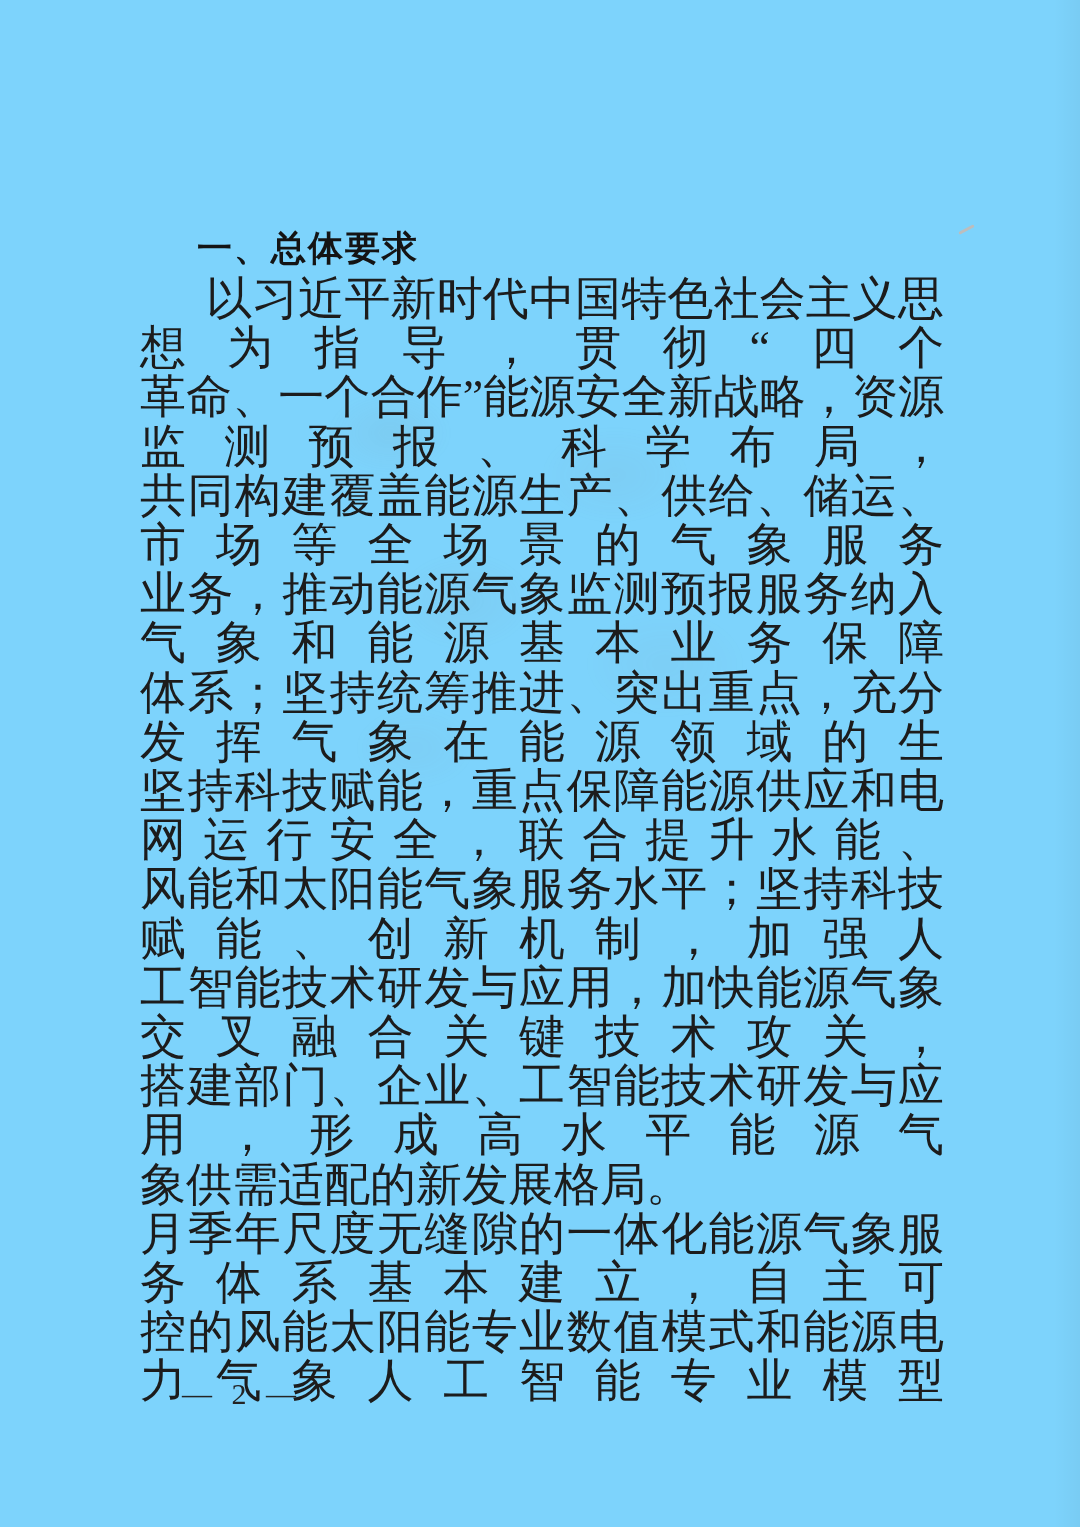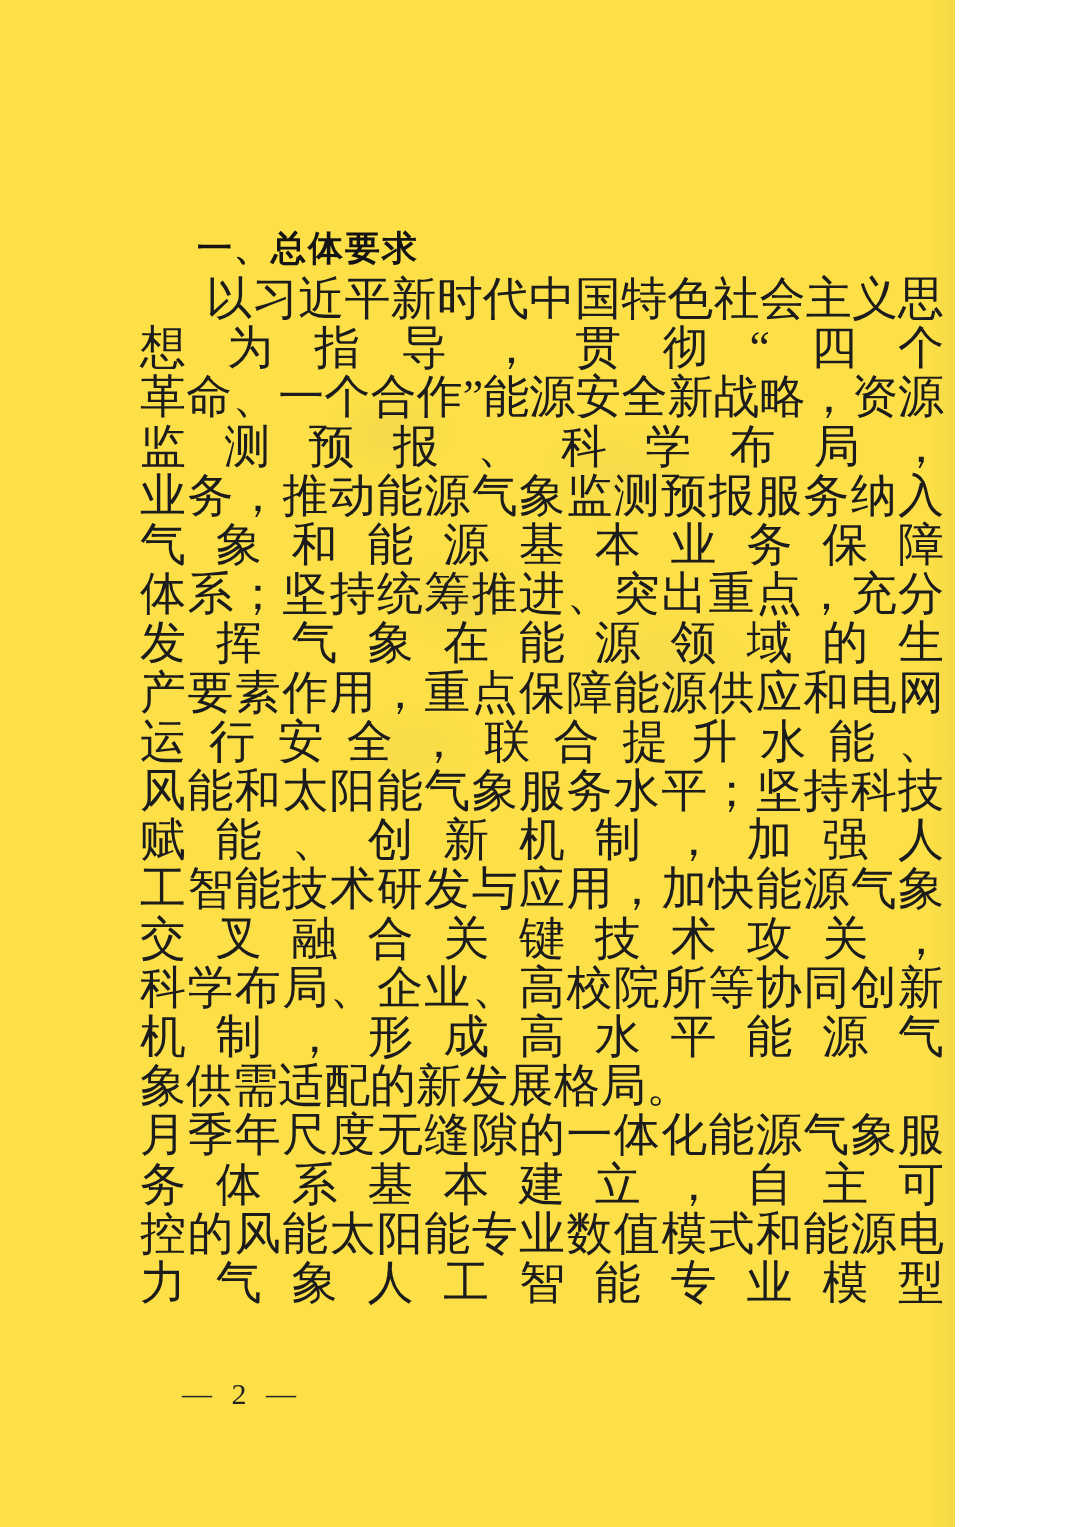--- a/index.html
+++ b/index.html
@@ -2,23 +2,23 @@
 <html lang="zh"><head>
 <meta charset="utf-8">
 <style>
   html, body {
     margin: 0;
     padding: 0;
     background: #ffffff;
   }
   .page {
     position: relative;
-    width: 955px;
+    width: 1080px;
     height: 1527px;
-    background: #fde047;
+    background: #7dd3fc;
     overflow: hidden;
     font-family: "Liberation Serif", "DejaVu Serif", serif;
   }
   
   .page::after {
     content: "";
     position: absolute;
     top: 0; right: 0;
     width: 26px; height: 100%;
     background: linear-gradient(to right, rgba(0,0,0,0), rgba(0,0,0,0.035));
@@ -100,26 +100,27 @@
   <div class="bleed"></div>
   <div class="corner-mark"></div>
 
   <main class="content">
 
     <h2 class="heading">一、总体要求</h2>
 
     <div class="paragraph">
       <div class="line fill first">以习近平新时代中国特色社会主义思想为指导，贯彻“四个</div>
       <div class="line fill">革命、一个合作”能源安全新战略，资源监测预报、科学布局，</div>
+      <div class="line fill">共同构建覆盖能源生产、供给、储运、市场等全场景的气象服务</div>
       <div class="line fill">业务，推动能源气象监测预报服务纳入气象和能源基本业务保障</div>
       <div class="line fill">体系；坚持统筹推进、突出重点，充分发挥气象在能源领域的生</div>
-      <div class="line fill">产要素作用，重点保障能源供应和电网运行安全，联合提升水能、</div>
+      <div class="line fill">坚持科技赋能，重点保障能源供应和电网运行安全，联合提升水能、</div>
       <div class="line fill">风能和太阳能气象服务水平；坚持科技赋能、创新机制，加强人</div>
       <div class="line fill">工智能技术研发与应用，加快能源气象交叉融合关键技术攻关，</div>
-      <div class="line fill">科学布局、企业、高校院所等协同创新机制，形成高水平能源气</div>
+      <div class="line fill">搭建部门、企业、工智能技术研发与应用，形成高水平能源气</div>
       <div class="line">象供需适配的新发展格局。</div>
     </div>
 
     <div class="paragraph">
       <div class="line fill">月季年尺度无缝隙的一体化能源气象服务体系基本建立，自主可</div>
       <div class="line fill">控的风能太阳能专业数值模式和能源电力气象人工智能专业模型</div>
 
     </div>
 
   </main>

